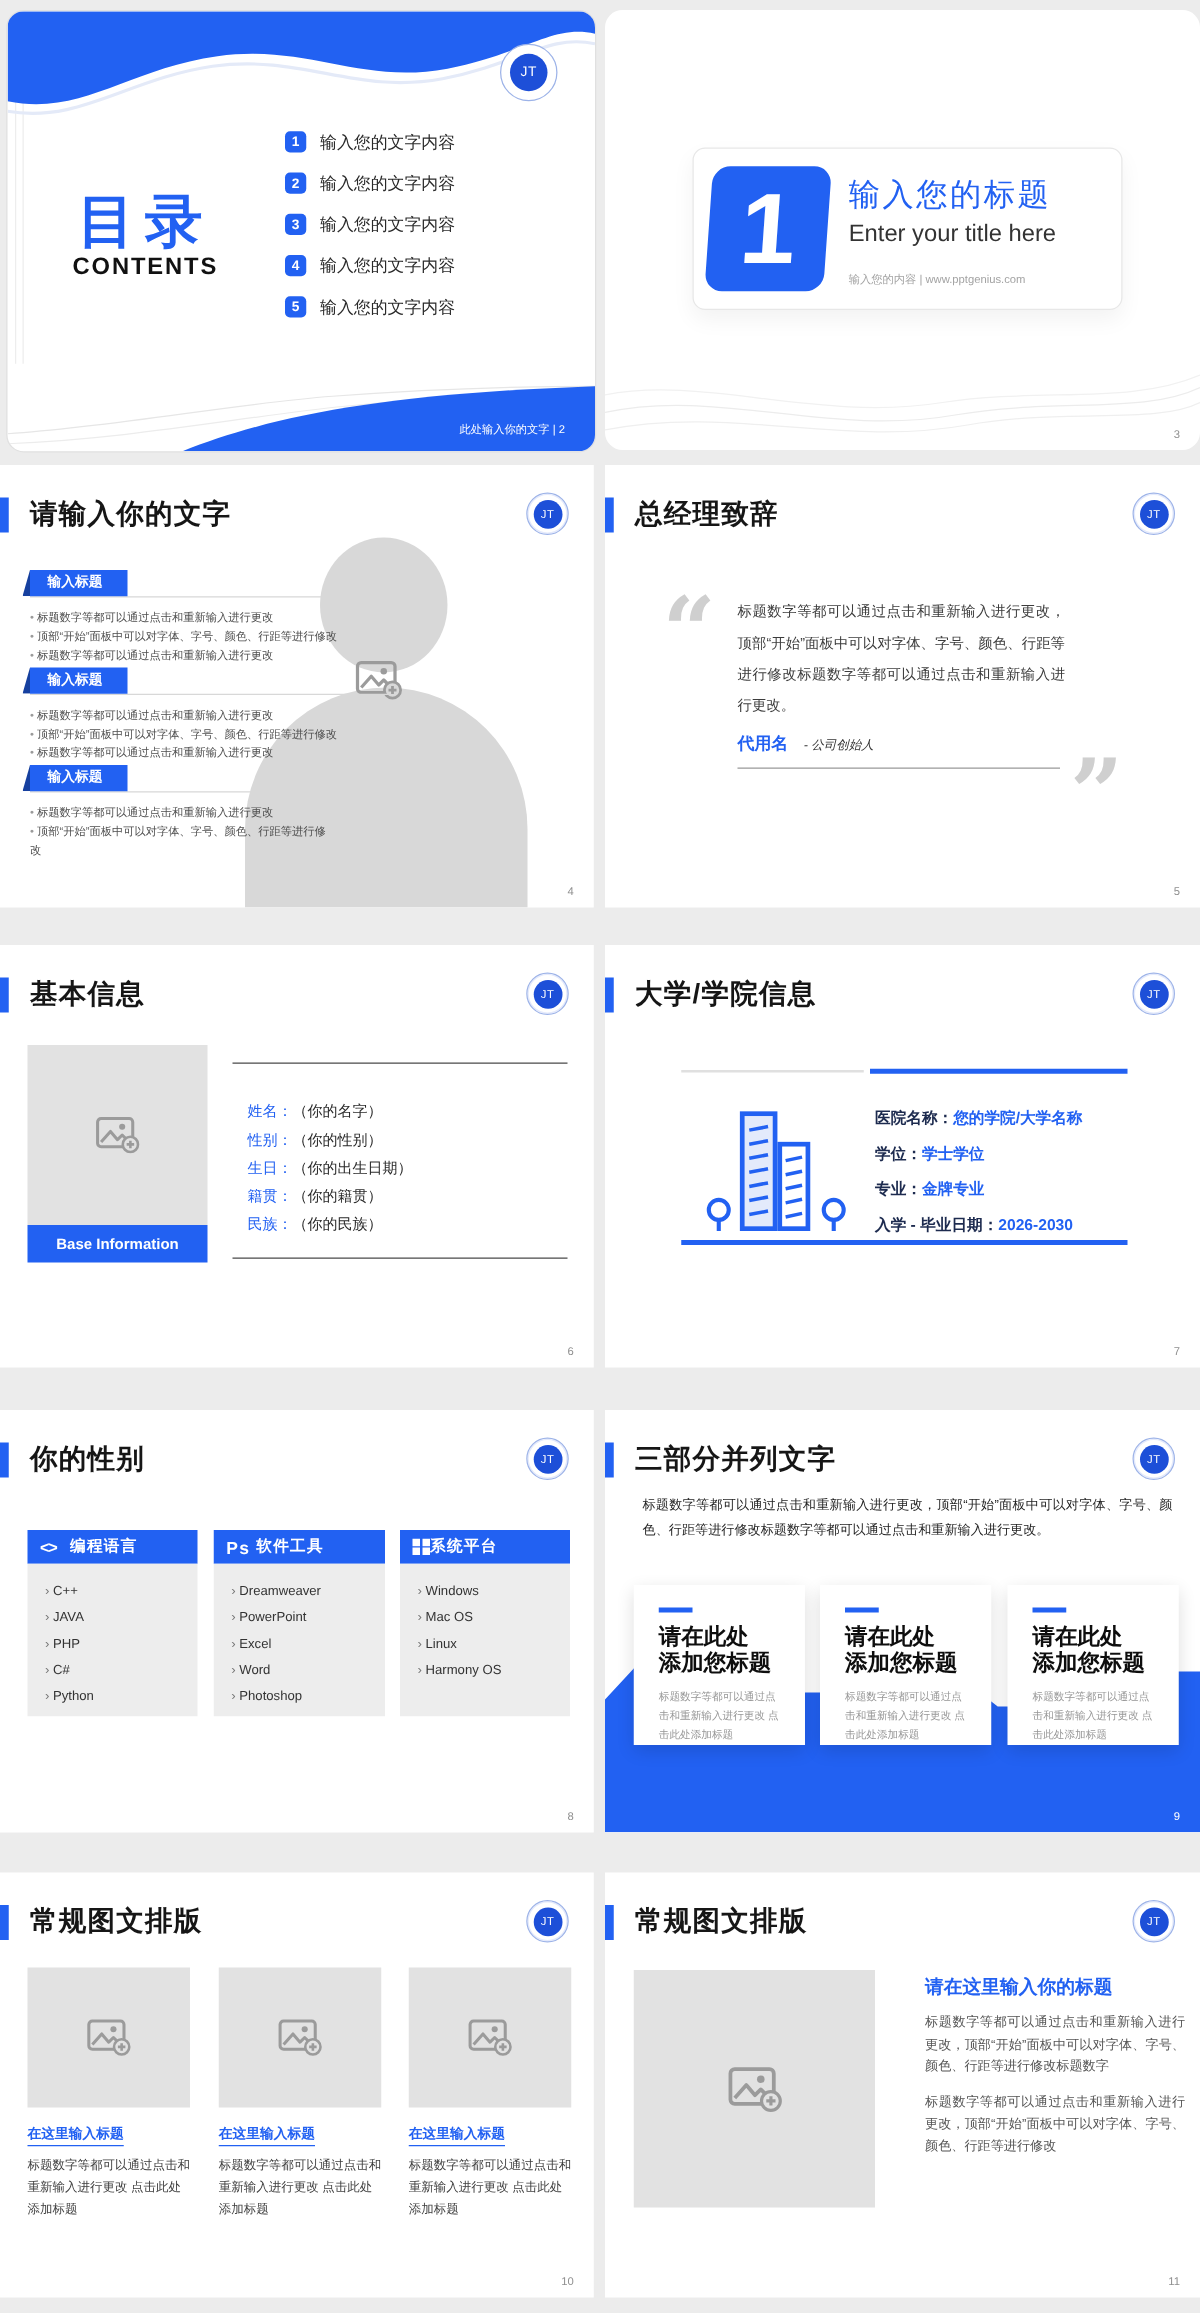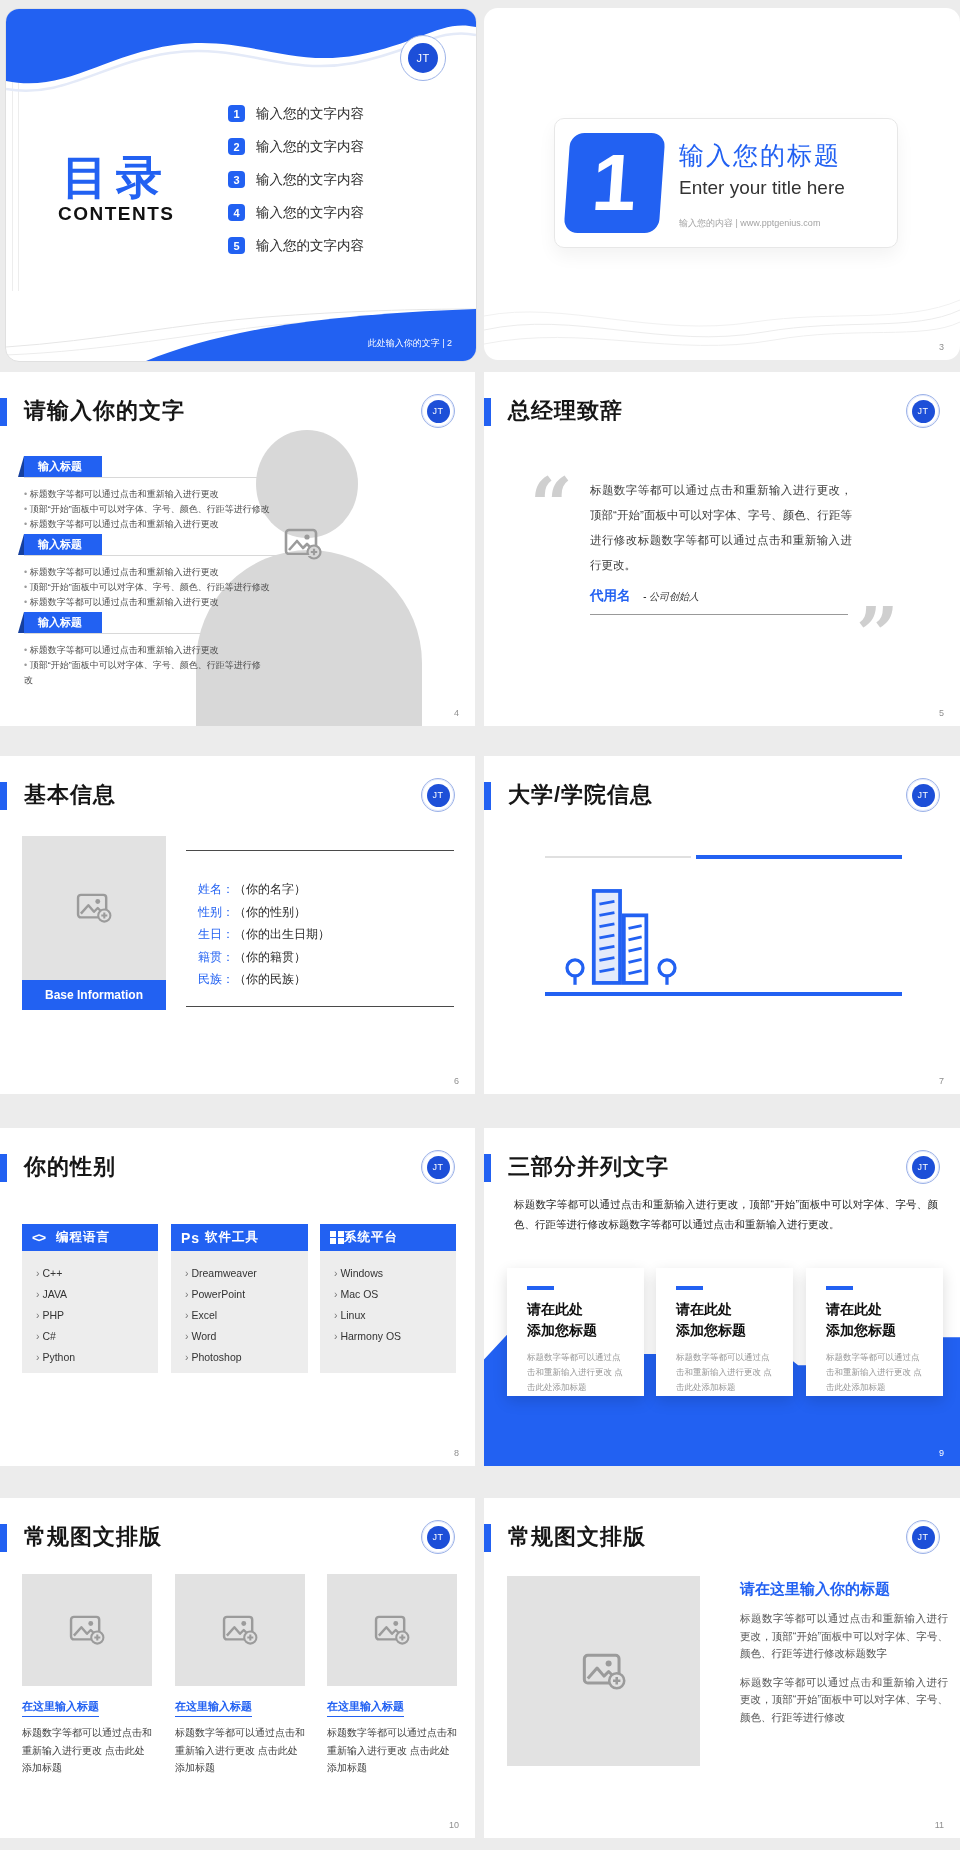--- a/index.html
+++ b/index.html
@@ -109,21 +109,21 @@
   .sk-panel{height:122px;background:#ededed;padding:12px 0 0 14px;box-sizing:border-box;}
   .sk-panel ul{margin:0;padding:0;list-style:none;font-size:10.5px;color:#333;line-height:21px;}
   .sk-panel li::before{content:"›  ";color:#777;}
 
   
   .t-intro{position:absolute;left:30px;top:66px;width:424px;font-size:10.5px;line-height:20px;color:#1f1f1f;text-align:justify;}
   .t-wave{position:absolute;left:0;top:198px;width:100%;height:140px;background:#2261f2;
       clip-path:polygon(0 24%,6% 2%,9% 28%,30% 28%,33% 20%,63% 20%,66% 28%,87% 28%,91% 8%,100% 8%,100% 100%,0 100%);}
   .t-card{position:absolute;top:140px;width:137px;height:128px;background:#fff;box-shadow:0 5px 14px rgba(0,0,0,.14);}
   .t-dash{margin:18px 0 0 20px;width:27px;height:4px;background:#2261f2;}
-  .t-title{margin:9px 0 0 20px;font-size:14px;font-weight:bold;color:#0e0e0e;line-height:21px;}
+  .t-title{margin:9px 0 0 20px;font-size:18px;font-weight:bold;color:#0e0e0e;line-height:21px;}
   .t-body{margin:9px 18px 0 20px;font-size:8.5px;color:#979797;line-height:15px;}
 
   
   .g-col{position:absolute;top:76px;width:130px;}
   .g-ph{width:130px;height:112px;}
   .g-cap{margin-top:13px;display:inline-block;font-size:11px;font-weight:bold;color:#2261f2;
       border-bottom:1.5px solid #2261f2;padding-bottom:2px;}
   .g-body{margin-top:7px;font-size:10px;line-height:17.5px;color:#3f3f3f;}
   #s11 .ph{position:absolute;left:23px;top:78px;width:193px;height:190px;}
   #s11 .ph .ph-ic{width:44px;height:37px;}
@@ -304,20 +304,26 @@
         <line x1="73" y1="84" x2="87" y2="81"></line>
       <line x1="73" y1="96" x2="87" y2="93"></line>
     </g>
     <g fill="none" stroke="#2261f2" stroke-width="3.5">
       <circle cx="16" cy="90" r="8.5"></circle>
         <line x1="16" y1="98" x2="16" y2="108"></line>
       <circle cx="114" cy="90" r="8.5"></circle>
         <line x1="114" y1="98" x2="114" y2="108"></line>
     </g>
   </svg>
+  <div class="c-rows">
+    <div><span class="c-label">医院名称：</span><span class="c-val">您的学院/大学名称</span></div>
+    <div><span class="c-label">学位：</span><span class="c-val">学士学位</span></div>
+    <div><span class="c-label">专业：</span><span class="c-val">金牌专业</span></div>
+    <div><span class="c-label">入学 - 毕业日期：</span><span class="c-val">2026-2030</span></div>
+  </div>
   <div class="c-botline-blue"></div>
   <div class="page-num">7</div>
 </section>
 
 <section class="slide col-l" id="s8" style="top:1128px;height:338px">
   <i class="hbar"></i>
   <h2 class="s-title" style="margin:0">你的性别</h2>
   <div class="jt">
       <span class="jt-inner">JT</span>
     </div>

